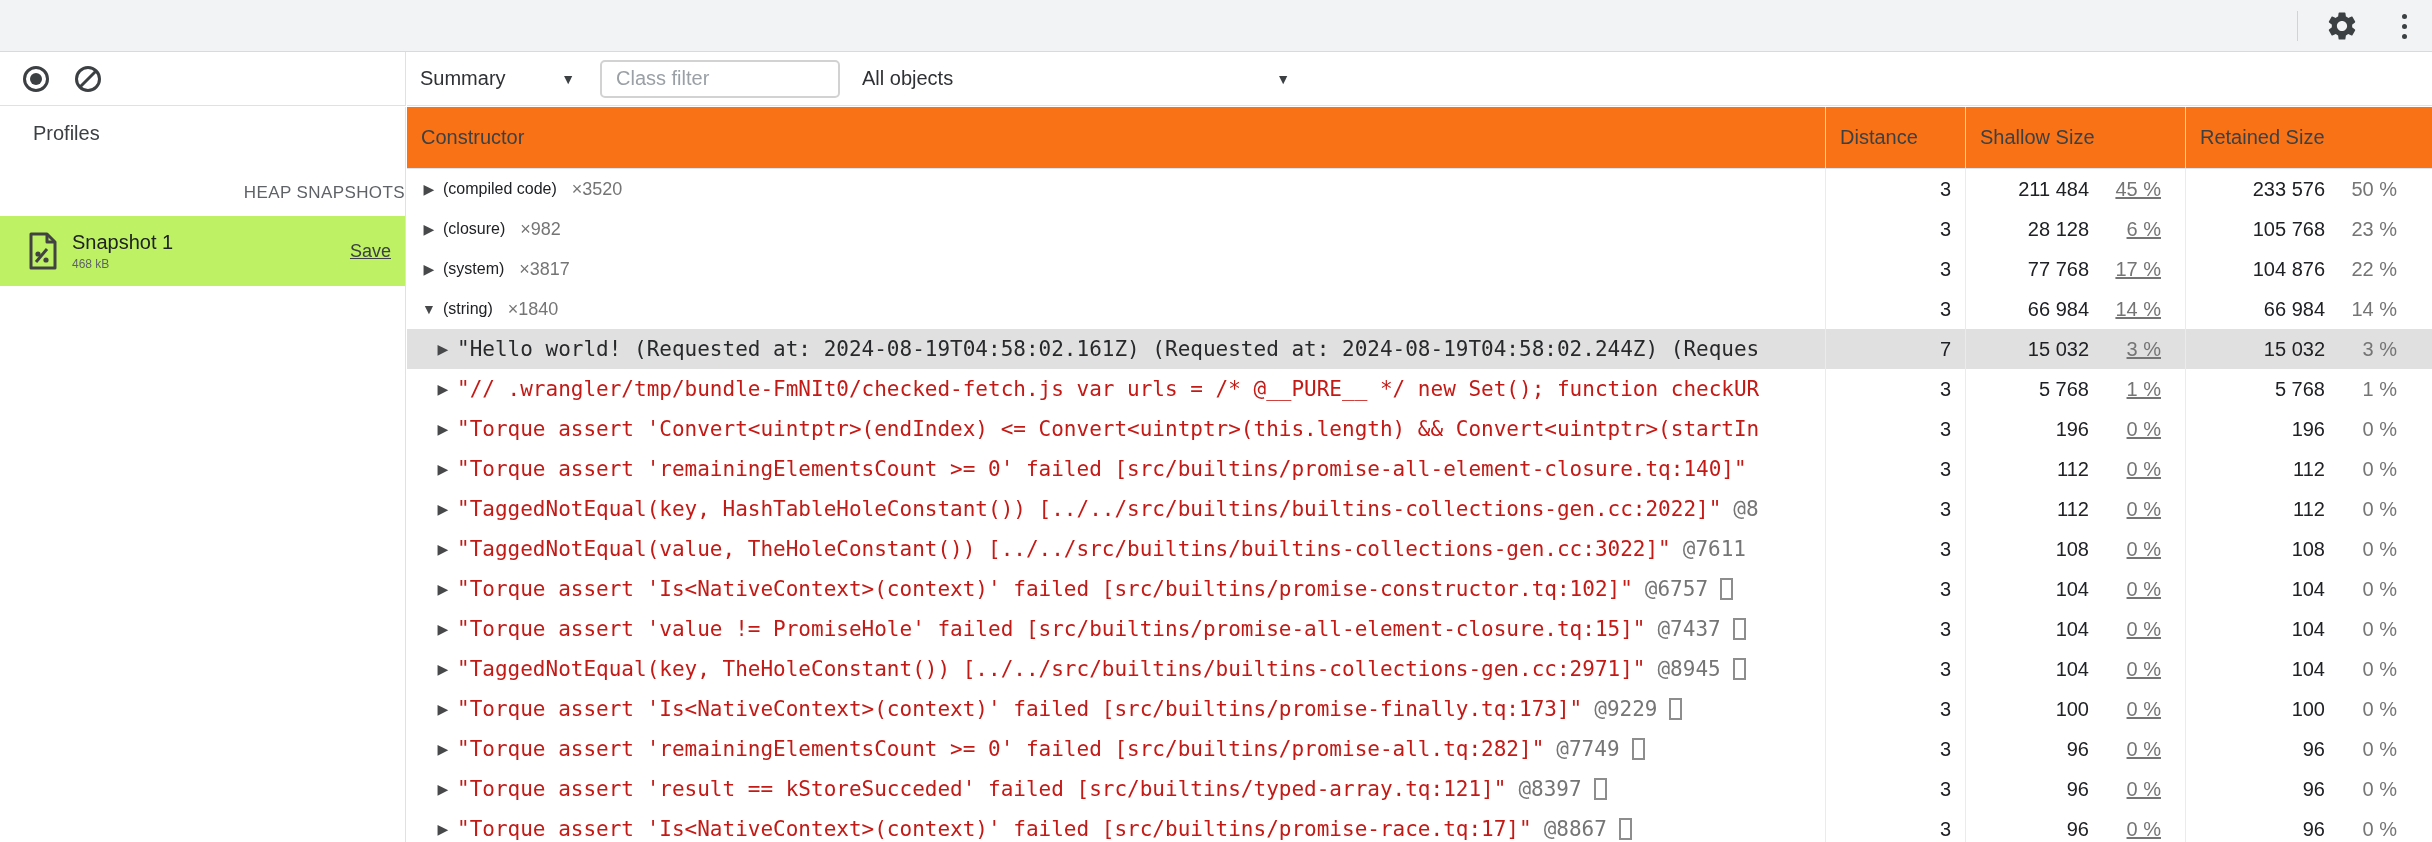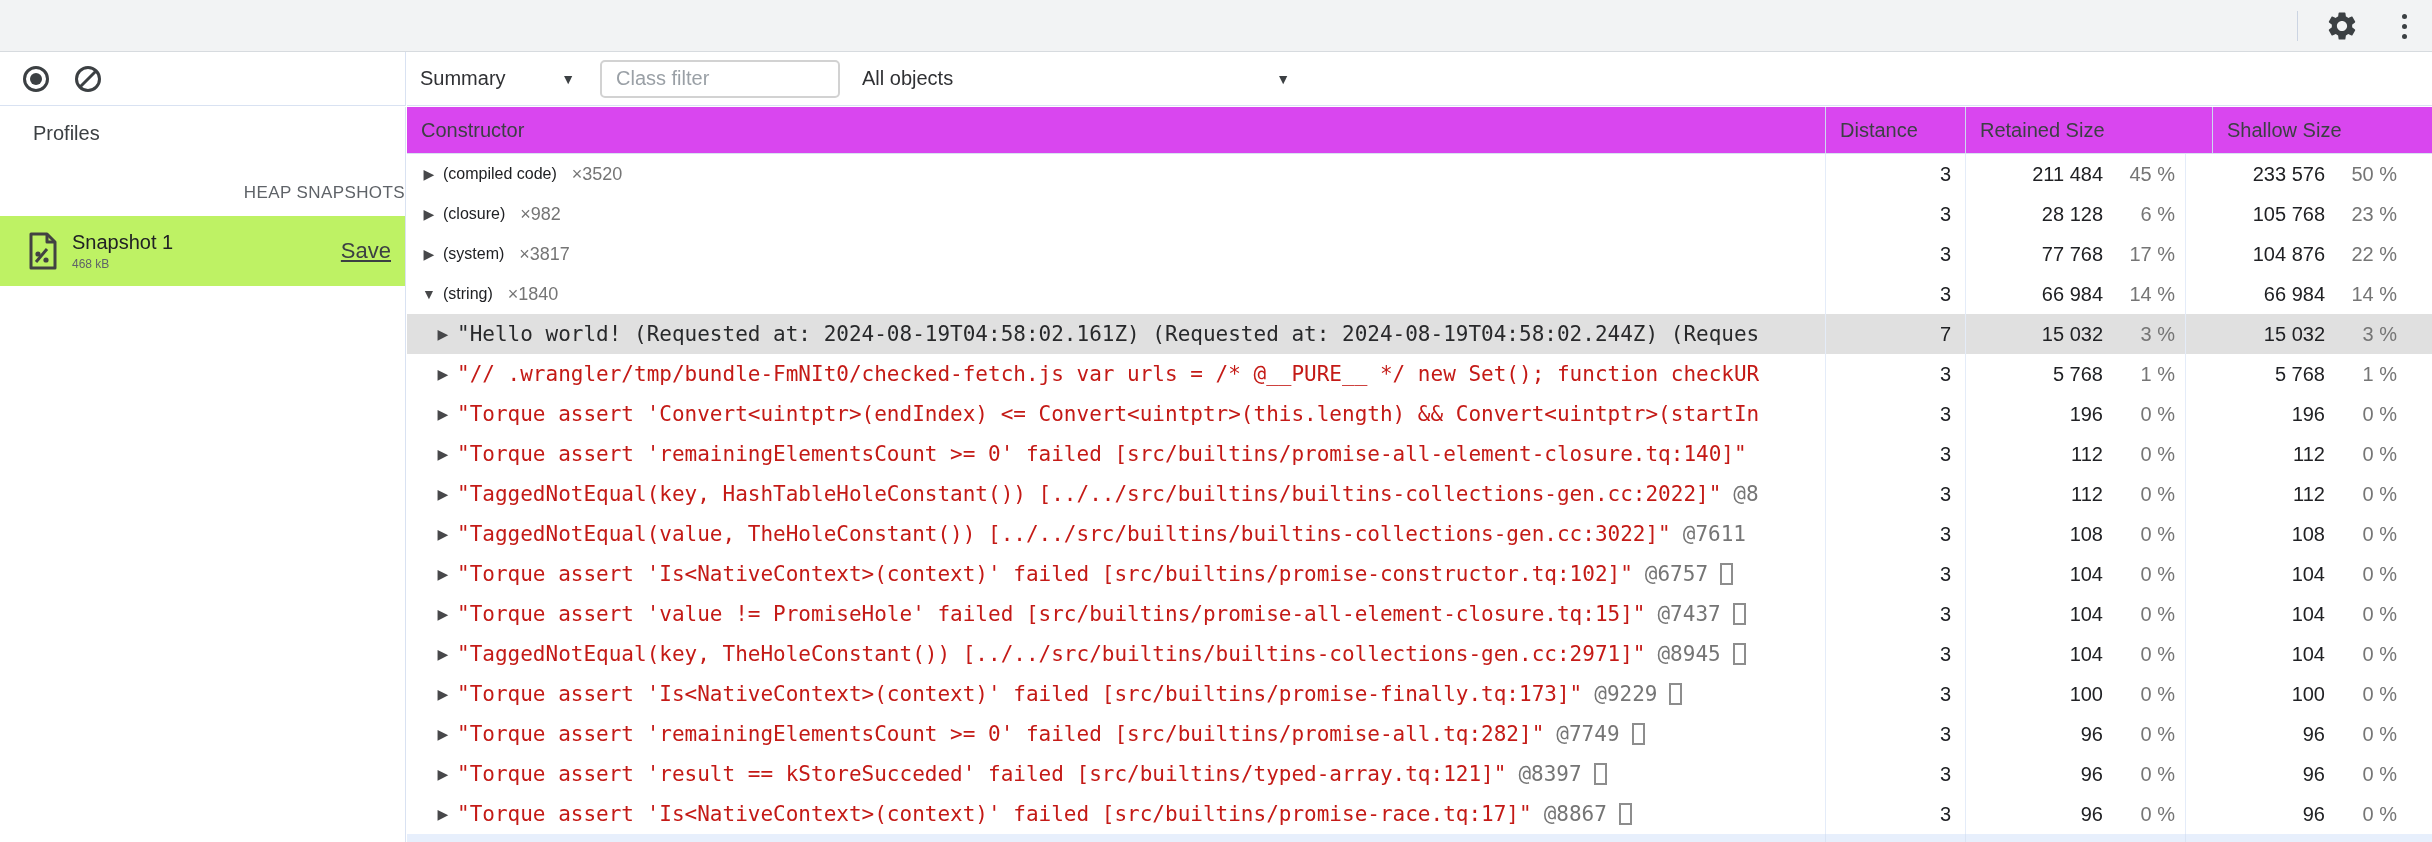--- a/index.html
+++ b/index.html
@@ -47,27 +47,27 @@
   .sidebar { position: absolute; top: 107px; left: 0; width: 406px; bottom: 0;
              background: #fff; border-right: 1px solid #d9e2f2; }
   .profiles-title { margin: 15px 0 0 33px; font-size: 20px; color: #3c4043; }
   .section-title { margin: 38px 0 13px 33px; font-size: 17px; color: #5f6368;
                    letter-spacing: 0.4px; text-align: right; }
   .snapshot-item { height: 70px; background: #bef264; display: flex;
                    align-items: center; padding: 0 14px 0 28px; cursor: default; }
   .snap-meta { display: flex; flex-direction: column; margin-left: 14px; }
   .snap-name { font-size: 20px; color: #202124; }
   .snap-size { font-size: 12px; color: #5f6368; margin-top: 3px; }
-  .save-link { margin-left: auto; font-size: 22px; color: #3c4043;
+  .save-link { margin-left: auto; font-size: 18px; color: #3c4043;
                text-decoration: underline; cursor: pointer; }
 
   
   .grid { position: absolute; top: 107px; left: 407px; right: 0; bottom: 0;
           background: #fff; overflow: hidden; }
-  .grid-header { display: flex; height: 47px; background: #d946ef;
+  .grid-header { display: flex; height: 62px; background: #f97316;
                  border-bottom: 1px solid #d9e2f2; font-size: 20px; color: #3c4043; }
   .gh { display: flex; align-items: center; padding-left: 14px; }
   .gh-ctor { width: 1418px; }
   .gh-dist { width: 140px; border-left: 1px solid #ccd8ee; }
   .gh-shallow { width: 220px; border-left: 1px solid #ccd8ee; }
   .gh-retained { flex: 1; border-left: 1px solid #ccd8ee; }
 
   .row { display: flex; height: 40px; background: #fff; }
   .row.selected { background: #e0e0e0; }
   .cell { display: flex; align-items: center; }
@@ -84,21 +84,21 @@
   .tofu { flex: none; display: inline-block; width: 13px; height: 22px;
           border: 2px solid #8d8d8d; margin-left: 12px; }
   .c-dist { width: 140px; border-left: 1px solid #e4ecf9; justify-content: flex-end;
             padding-right: 14px; font-size: 20px; color: #202124; }
   .c-size { border-left: 1px solid #e4ecf9; justify-content: flex-end;
             font-size: 20px; }
   .c-shallow { width: 220px; }
   .c-retained { flex: 1; }
   .num { color: #202124; }
   .pct { color: #757575; width: 72px; text-align: right; }
-  .c-shallow .pct { margin-right: 10px; }
+  .c-shallow .pct { margin-right: 24px; text-decoration: underline; }
   .c-retained .pct { margin-right: 35px; }
   .filler { display: flex; height: 8px; background: #e7effc; }
   .f-ctor { width: 1418px; }
   .f-dist { width: 140px; border-left: 1px solid #d9e4f5; }
   .f-shallow { width: 220px; border-left: 1px solid #d9e4f5; }
   .f-retained { flex: 1; border-left: 1px solid #d9e4f5; }
 </style>
 </head>
 <body>
 
@@ -165,22 +165,22 @@
         <span class="snap-size">468 kB</span>
       </div>
       <span class="save-link">Save</span>
     </div>
   </div>
 
   <div class="grid">
     <div class="grid-header">
       <div class="gh gh-ctor">Constructor</div>
       <div class="gh gh-dist">Distance</div>
+      <div class="gh gh-shallow">Shallow Size</div>
       <div class="gh gh-retained">Retained Size</div>
-      <div class="gh gh-shallow">Shallow Size</div>
     </div>
     <div id="grid-body">
         <div class="row">
           <div class="cell c-ctor">
             <div class="tri">▶</div>
             <div class="ctor-name">(compiled code)</div>
             <div class="count">×3520</div>
           </div>
           <div class="cell c-dist">3</div>
           <div class="cell c-size c-shallow">

